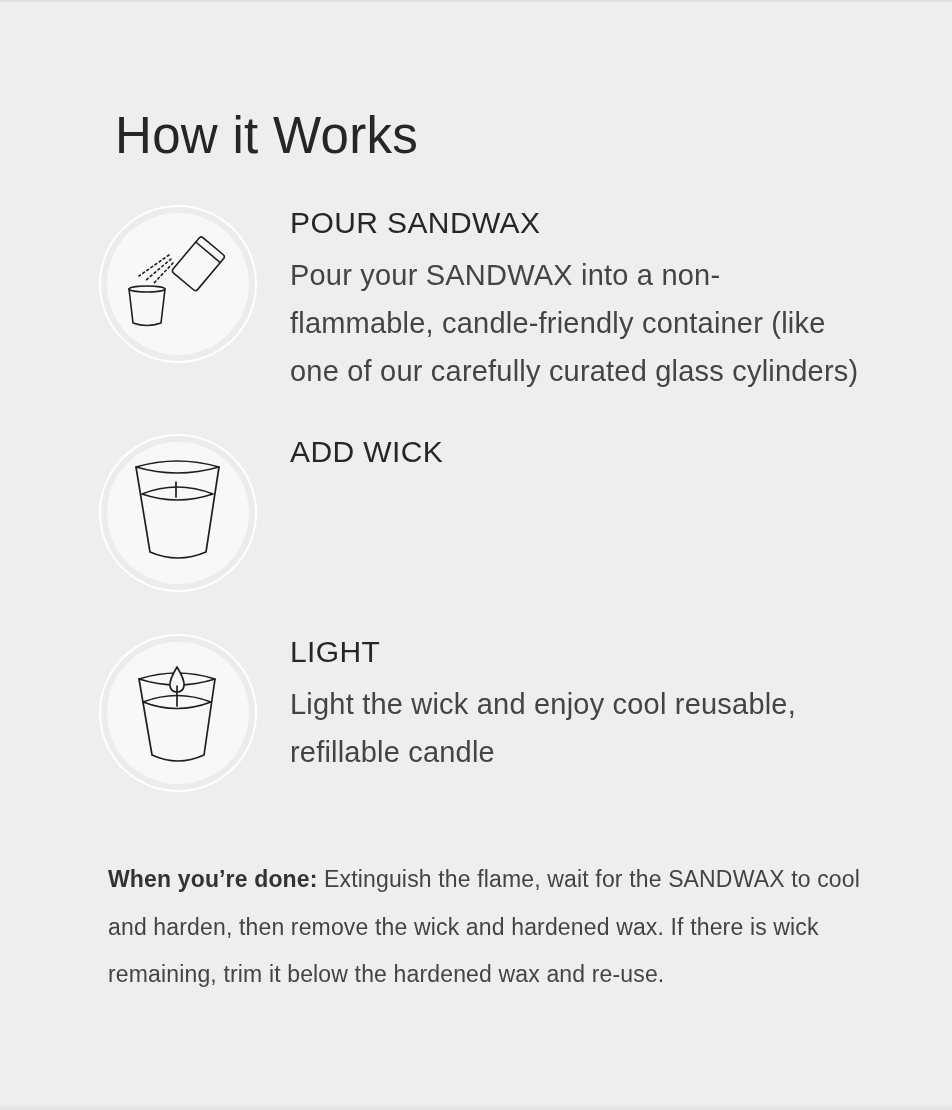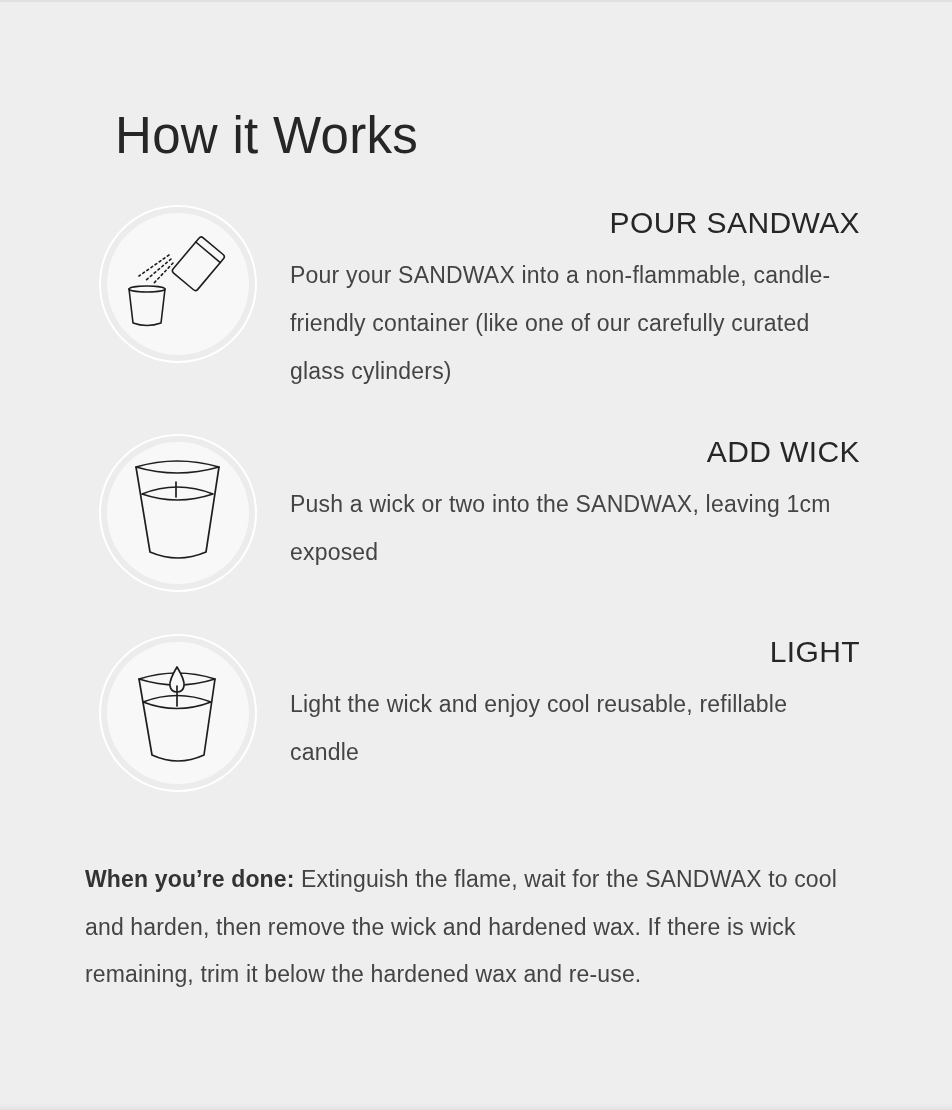--- a/index.html
+++ b/index.html
@@ -34,28 +34,28 @@
     border-radius: 50%; background: #ececec;
   }
   .icon-ring::after {
     content: ""; position: absolute; left: 8px; top: 8px; right: 8px; bottom: 8px;
     border-radius: 50%; background: #f8f8f8;
   }
   .icon-ring svg { position: absolute; left: 0; top: 0; width: 158px; height: 158px; z-index: 2; }
   .step-text { position: absolute; left: 191px; top: 0; width: 570px; }
   .step-heading {
     font-size: 30px; color: #262626; margin: 0; line-height: 36px;
-    letter-spacing: 0.4px; font-weight: normal; text-align: right;
+    letter-spacing: 0.4px; font-weight: normal;
   }
   .step-desc {
-    font-size: 23px; color: #444444; margin: 10px 0 0 0; line-height: 48px;
+    font-size: 29px; color: #444444; margin: 10px 0 0 0; line-height: 48px;
     letter-spacing: 0.2px;
   }
   .done {
-    position: absolute; left: 85px; top: 831px; width: 760px;
+    position: absolute; left: 108px; top: 831px; width: 760px;
     font-size: 23px; line-height: 47.5px; color: #444444; letter-spacing: 0.15px;
   }
   .done b { color: #333333; }
 </style>
 </head>
 <body>
 
 <h1 class="title">How it Works</h1>
 
 <div class="step" style="top:203px;">
@@ -87,21 +87,20 @@
   <div class="icon-ring">
     <svg viewBox="0 0 158 158" fill="none" stroke="#1e1e1e" stroke-width="1.7" stroke-linejoin="round" stroke-linecap="round">
       <path d="M37 33 Q78 21 120 33 Q78 45 37 33 Z"></path>
       <path d="M43 60 Q78 46 114 60 Q78 72 43 60"></path>
       <path d="M37 33 L51 118 Q79 130 107 118 L120 33"></path>
       <line x1="77" y1="48" x2="77" y2="63"></line>
     </svg>
   </div>
   <div class="step-text">
     <h2 class="step-heading">ADD WICK</h2>
-    <p class="step-desc">Push a wick or two into the SANDWAX, leaving 1cm exposed</p>
   </div>
 </div>
 
 <div class="step" style="top:632px;">
   <div class="icon-ring">
     <svg viewBox="0 0 158 158" fill="none" stroke="#1e1e1e" stroke-width="1.7" stroke-linejoin="round" stroke-linecap="round">
       <path d="M40 45 Q78 33 116 45 Q78 57 40 45 Z"></path>
       <path d="M44 68 Q78 55 112 68 Q78 81 44 68"></path>
       <path d="M40 45 L53 121 Q79 133 105 121 L116 45"></path>
       <path d="M78 33 Q70 46 71 52 Q72 58 78 58 Q84 58 85 52 Q86 46 78 33 Z" fill="#f8f8f8"></path>

